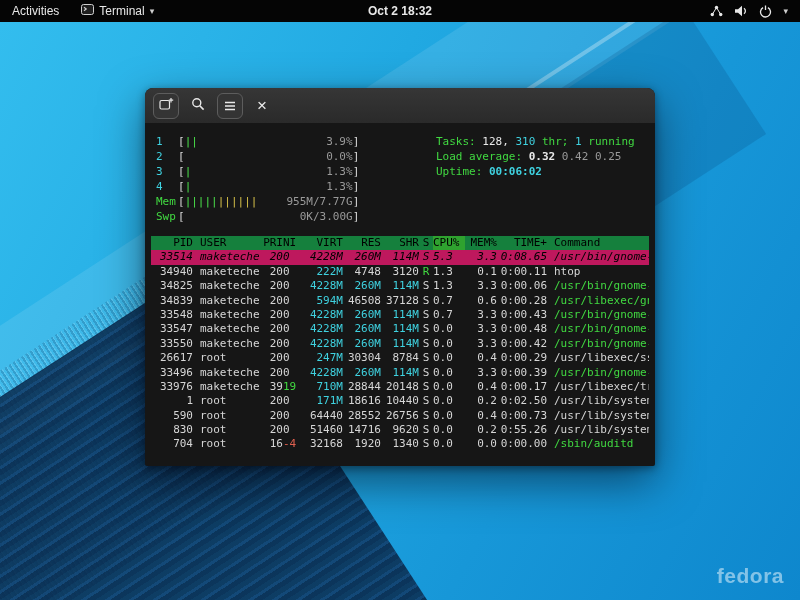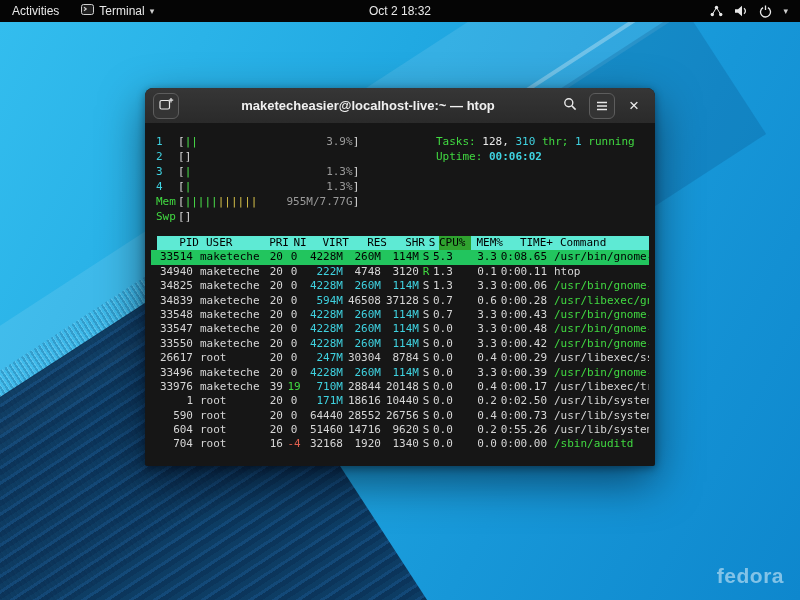--- a/index.html
+++ b/index.html
@@ -4,21 +4,21 @@
 <style>
   html,body{margin:0;padding:0;width:800px;height:600px;overflow:hidden;
     font-family:"Liberation Sans",sans-serif;background:#000;}
 
   
   .topbar{position:absolute;top:0;left:0;width:800px;height:22px;background:#050505;
     color:#e8e8e8;display:flex;align-items:center;font-size:12px;z-index:30;}
   .activities{padding:16px 12px;height:100%;display:flex;align-items:center;}
   .appmenu{display:flex;align-items:center;gap:5px;padding:0 10px;height:100%;}
   .caret{font-size:9px;color:#cfcfcf;}
-  .clock{position:absolute;left:50%;transform:translateX(-50%);font-weight:normal;}
+  .clock{position:absolute;left:50%;transform:translateX(-50%);font-weight:bold;}
   .status{margin-left:auto;display:flex;align-items:center;gap:11px;padding-right:12px;height:100%;}
   .status svg{display:block;}
 
   
   .desktop{position:absolute;top:22px;left:0;width:800px;height:578px;overflow:hidden;
     background:linear-gradient(118deg,#33bdee 0%,#21a9e2 38%,#1797d8 68%,#0e87cd 100%);}
   .wp{position:absolute;pointer-events:none;}
   .wp-band1{width:980px;height:110px;left:-160px;top:100px;transform:rotate(-33deg);
     background:rgba(255,255,255,0.10);}
   .wp-line1{width:980px;height:4px;left:-120px;top:168px;transform:rotate(-33deg);
@@ -57,29 +57,29 @@
   .meter{display:flex;height:15px;line-height:15px;white-space:pre;}
   .mlabel{width:27px;padding-left:5px;box-sizing:border-box;flex:0 0 auto;}
   .bracket{color:#dcdcdc;flex:0 0 auto;}
   .mtrack{display:inline-flex;justify-content:space-between;width:168px;overflow:hidden;}
   .mbar{overflow:hidden;white-space:pre;}
   .mval{color:#9a9a9a;}
   .infoline{height:15px;line-height:15px;white-space:pre;}
 
   .ptable{margin-top:12px;}
   .phead,.prow{display:flex;height:14.4px;line-height:14.4px;overflow:hidden;}
-  .phead{background:#5eead4;color:#000;margin-left:6px;}
+  .phead{background:#15803d;color:#000;}
   .phead .sort{background:#2fa22f;}
-  .prow.selected{background:#22c55e;}
+  .prow.selected{background:#be185d;font-style:italic;}
   .prow.selected .c{color:#000 !important;}
   .c{box-sizing:border-box;overflow:hidden;white-space:nowrap;flex:0 0 auto;}
   .pid{width:42px;text-align:right}
   .user{width:66px;padding-left:7px;text-align:left}
   .pri{width:24px;text-align:right}
-  .ni{width:22px;text-align:center}
+  .ni{width:22px;text-align:left}
   .virt{width:38px;text-align:right}
   .res{width:38px;text-align:right}
   .shr{width:38px;text-align:right}
   .st{width:14px;text-align:center}
   .cpu{width:32px;text-align:left}
   .mem{width:32px;text-align:right}
   .time{width:50px;text-align:right}
   .cmd{flex:1 1 auto;padding-left:7px;text-align:left}
 
   .fkeys{display:flex;height:15px;line-height:15px;}
@@ -142,21 +142,20 @@
 <div class="window">
   <div class="titlebar">
     <div class="tb-btn framed">
       <span>
         <svg width="15" height="14" viewBox="0 0 15 14">
           <rect x="1" y="3.5" width="9.5" height="8.5" rx="1.5" fill="none" stroke="#e8e8e8" stroke-width="1.2"></rect>
           <path d="M12 1 V5.4 M9.8 3.2 H14.2" stroke="#e8e8e8" stroke-width="1.2"></path>
         </svg>
       </span>
     </div>
-    <div class="title">maketecheasier@localhost-live:~ — htop</div>
     <div class="tb-btn">
       <span>
         <svg width="14" height="14" viewBox="0 0 14 14">
           <circle cx="5.8" cy="5.8" r="4" fill="none" stroke="#e8e8e8" stroke-width="1.4"></circle>
           <line x1="8.8" y1="8.8" x2="12.6" y2="12.6" stroke="#e8e8e8" stroke-width="1.6"></line>
         </svg>
       </span>
     </div>
     <div class="tb-btn framed">
       <span>
@@ -180,20 +179,24 @@
     <span class="bracket">[</span>
     <span class="mtrack">
       <span class="mbar bar-green c-bar">||</span>
       <span class="mval c-val">3.9%</span>
     </span>
     <span class="bracket">]</span>
   </div>
           <div class="meter">
     <span class="mlabel cyan c-id">2</span>
     <span class="bracket">[</span>
+    <span class="mtrack">
+      <span class="mbar bar-green c-bar"></span>
+      <span class="mval c-val">0.0%</span>
+    </span>
     <span class="bracket">]</span>
   </div>
           <div class="meter">
     <span class="mlabel cyan c-id">3</span>
     <span class="bracket">[</span>
     <span class="mtrack">
       <span class="mbar bar-green c-bar">|</span>
       <span class="mval c-val">1.3%</span>
     </span>
     <span class="bracket">]</span>
@@ -212,25 +215,30 @@
     <span class="bracket">[</span>
     <span class="mtrack">
       <span class="mbar"><span class="bar-green c-used">|||||</span><span class="bar-yellow c-cache">||||||</span></span>
       <span class="mval c-val">955M/7.77G</span>
     </span>
     <span class="bracket">]</span>
   </div>
           <div class="meter">
     <span class="mlabel green c-label">Swp</span>
     <span class="bracket">[</span>
+    <span class="mtrack">
+      <span class="mbar"><span class="bar-green c-used"></span><span class="bar-yellow c-cache"></span></span>
+      <span class="mval c-val">0K/3.00G</span>
+    </span>
     <span class="bracket">]</span>
   </div>
         </div>
       <div class="mcol-right">
         <div class="infoline"><span class="green">Tasks: </span><span class="white">128, </span><span class="cyan">310 </span><span class="green">thr; </span><span class="cyan">1 </span><span class="green">running</span></div>
+        <div class="infoline"><span class="green">Load average: </span><span class="white bold">0.32 </span><span class="grey">0.42 </span><span class="grey">0.25</span></div>
         <div class="infoline"><span class="green">Uptime: </span><span class="cyan bold">00:06:02</span></div>
       </div>
     </div>
 
     <div class="ptable">
       <div class="phead">
         <span class="c pid">PID</span>
         <span class="c user">USER</span>
         <span class="c pri">PRI</span>
         <span class="c ni">NI</span>
@@ -406,21 +414,21 @@
     <span class="c virt">64440</span>
     <span class="c res">28552</span>
     <span class="c shr">26756</span>
     <span class="c st">S</span>
     <span class="c cpu">0.0</span>
     <span class="c mem">0.4</span>
     <span class="c time">0:00.73</span>
     <span class="c cmd">/usr/lib/system</span>
   </div>
           <div class="prow">
-    <span class="c pid">604</span>
+    <span class="c pid">830</span>
     <span class="c user">root</span>
     <span class="c pri">20</span>
     <span class="c ni">0</span>
     <span class="c virt">51460</span>
     <span class="c res">14716</span>
     <span class="c shr">9620</span>
     <span class="c st">S</span>
     <span class="c cpu">0.0</span>
     <span class="c mem">0.2</span>
     <span class="c time">0:55.26</span>

